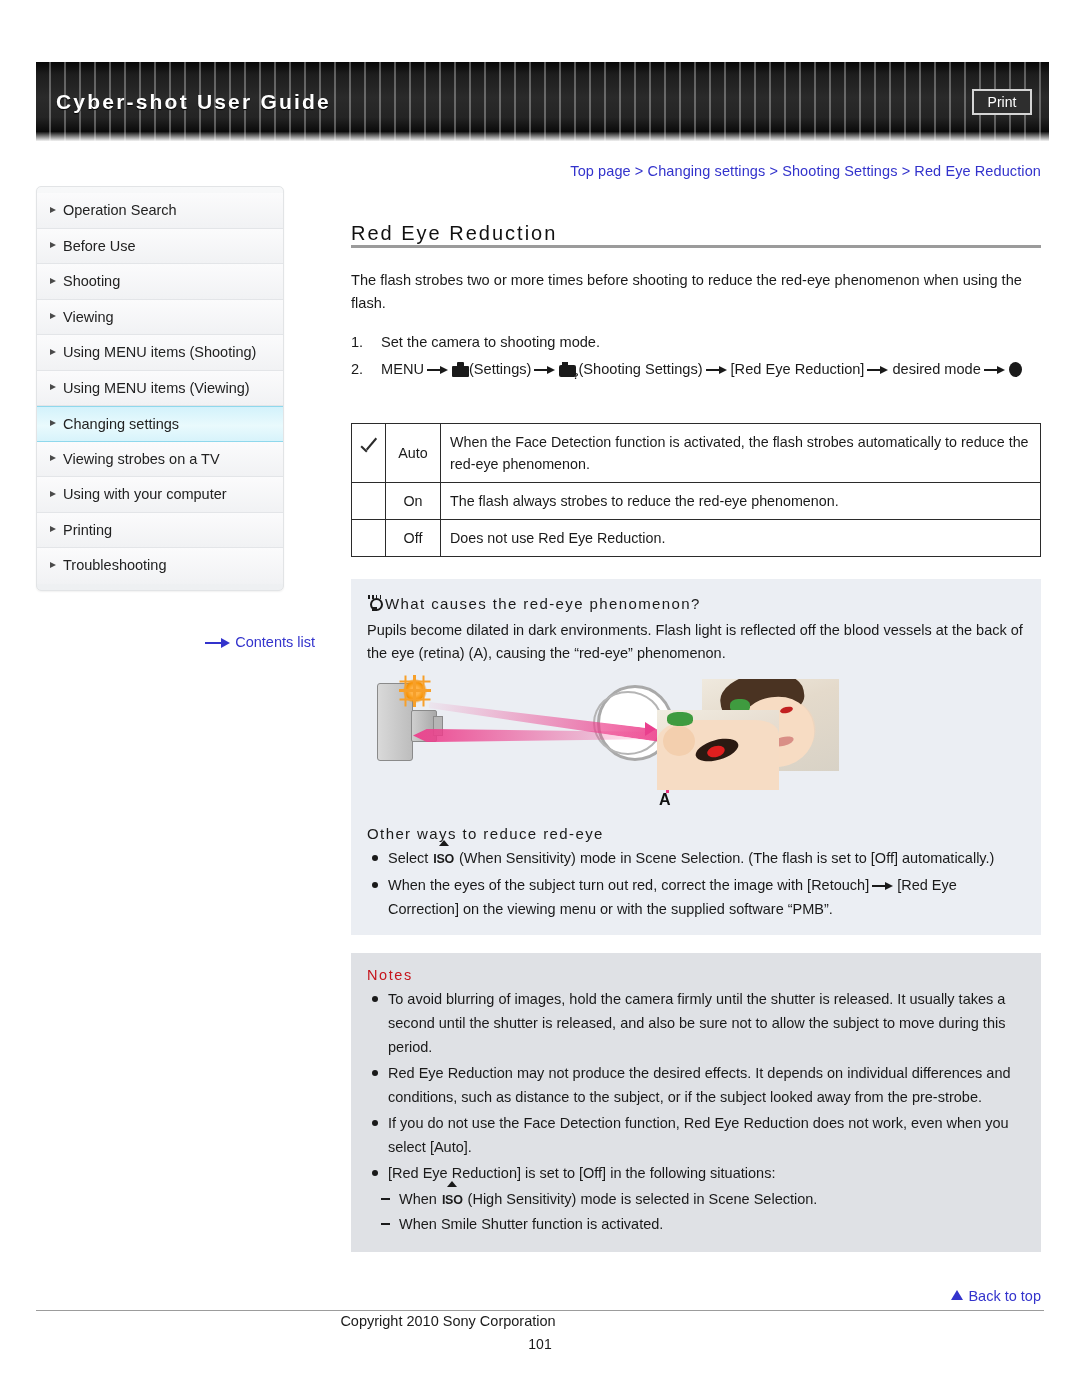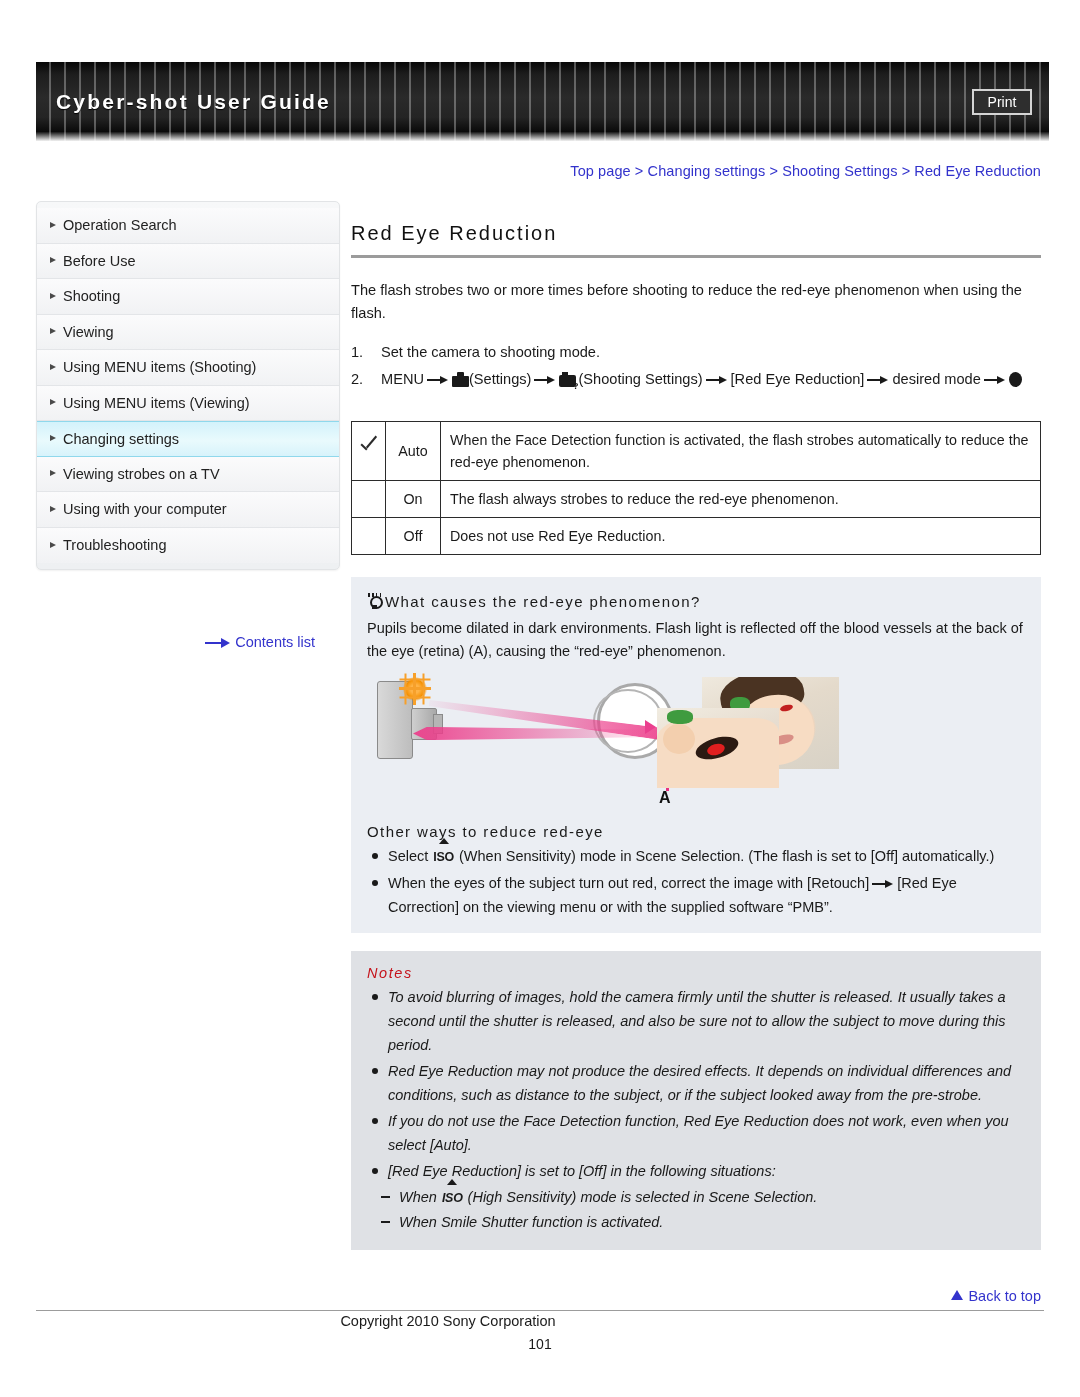--- a/index.html
+++ b/index.html
@@ -59,22 +59,22 @@
     width:1041px;
     text-align:right;
     color:#3333cc;
     font-size:14.5px;
     letter-spacing:0.1px;
   }
 
   
   #sidebar {
     position:absolute;
-    left:36px; top:201px;
-    width:304px;
+    left:36px; top:186px;
+    width:248px;
     background:linear-gradient(180deg,#f7f8f9 0%,#eef0f2 100%);
     border:1px solid #e2e4e6;
     border-radius:5px 5px 5px 5px;
     box-shadow:0 1px 2px rgba(0,0,0,0.06);
     padding:6px 0 6px 0;
   }
   .nav-item {
     position:relative;
     height:35.5px;
     line-height:35.5px;
@@ -128,21 +128,20 @@
   
   #main {
     position:absolute;
     left:351px; top:222px;
     width:690px;
   }
   #page-title {
     font-size:20px;
     letter-spacing:2px;
     color:#111;
-    padding-bottom:10px;
   }
   #title-rule {
     height:3px;
     background:#9b9b9b;
     margin-bottom:21px;
   }
   .para {
     font-size:14.6px;
     line-height:23px;
     color:#1a1a1a;
@@ -182,21 +181,21 @@
   }
   .arrow-r:before{content:"";position:absolute;left:0;top:4px;width:15px;height:1.6px;background:#1a1a1a;}
   .arrow-r:after{content:"";position:absolute;left:13px;top:1px;width:0;height:0;
     border-left:8px solid #1a1a1a;border-top:4px solid transparent;border-bottom:4px solid transparent;}
   .shutter-dot{
     display:inline-block;width:13px;height:15px;border-radius:50%;background:#1a1a1a;vertical-align:-3px;
   }
 
   
   #opt-table {
-    margin-top:28px;
+    margin-top:40px;
     width:690px;
     border-collapse:collapse;
     font-size:14.3px;
   }
   #opt-table td {
     border:1px solid #2b2b2b;
     padding:7px 9px;
     line-height:22px;
     vertical-align:middle;
   }
@@ -366,21 +365,21 @@
     font-weight:bold;font-size:12.5px;letter-spacing:-0.3px;
     padding:0 1px;vertical-align:0;
   }
   .iso:before{
     content:"";position:absolute;left:50%;margin-left:-5px;top:-7px;width:0;height:0;
     border-bottom:6px solid #1a1a1a;border-left:5px solid transparent;border-right:5px solid transparent;
   }
 
   
   #notes-box {
-    margin-top:18px;background:#dfe1e5;padding:14px 16px 16px 16px;width:690px;font-style:italic;
+    margin-top:18px;background:#dfe1e5;padding:14px 16px 16px 16px;width:690px;
   }
   #notes-head {
     color:#c5131b;font-size:14.5px;letter-spacing:1.6px;margin-bottom:4px;
   }
   .sublist{list-style:none;margin:0;padding:0 0 0 14px;}
   .sublist li{position:relative;padding-left:18px;font-size:14.5px;line-height:24px;}
   .sublist li:before{
     content:"";position:absolute;left:0;top:11px;width:9px;height:1.8px;background:#1a1a1a;
   }
 
@@ -442,20 +441,24 @@
     <span class="tri"></span>
     <span>Changing settings</span>
   </div>
   <div class="nav-item">
     <span class="tri"></span>
     <span>Viewing strobes on a TV</span>
   </div>
   <div class="nav-item">
     <span class="tri"></span>
     <span>Using with your computer</span>
+  </div>
+  <div class="nav-item">
+    <span class="tri"></span>
+    <span>Printing</span>
   </div>
   <div class="nav-item">
     <span class="tri"></span>
     <span>Troubleshooting</span>
   </div>
 </div>
 
 <div id="contents-list">
   <span class="arrow"></span><span>Contents list</span>
 </div>

